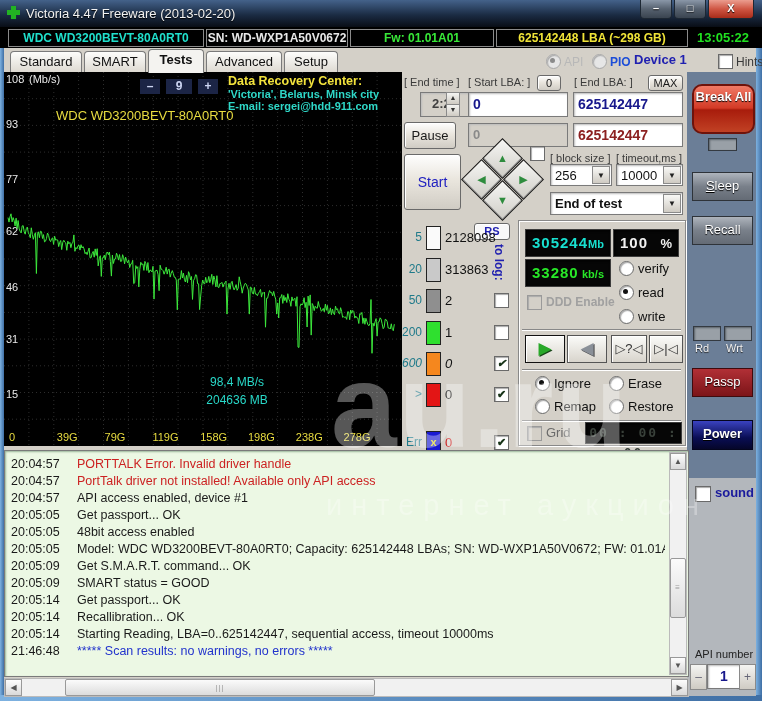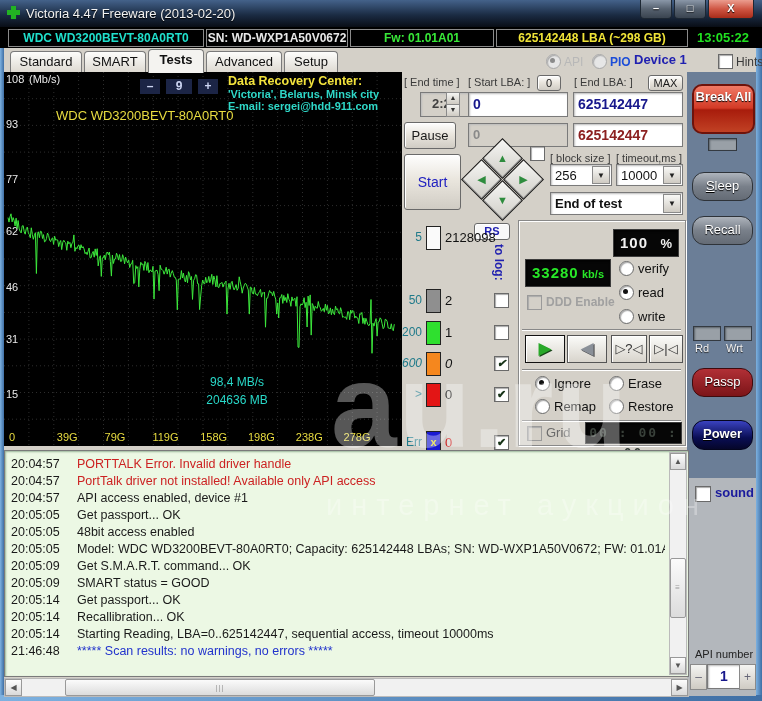--- a/index.html
+++ b/index.html
@@ -79,21 +79,21 @@
   .radlbl{font-size:13px;color:#111;white-space:nowrap}
   .navbtn{background:linear-gradient(#fbfbf9,#d8d4cc);border:1px solid #555;box-shadow:inset 1px 1px 0 #fff;
        text-align:center;font-size:13px;line-height:25px;color:#333;white-space:nowrap}
   .navbtn.play{color:#28a828;font-size:17px;text-shadow:1px 1px 0 #164416;border:1px solid #111}
   .navbtn.back{color:#8a9098;font-size:17px;text-shadow:1px 1px 0 #444}
   .clock{font-family:"DejaVu Sans Mono",monospace;color:#39413a;font-size:13px;font-weight:bold;
        letter-spacing:2px;text-align:center;line-height:20px}
   
   #strip-top{left:687px;top:72px;width:69px;height:406px;background:#6b7e97}
   #strip-bottom{left:687px;top:478px;width:69px;height:218px;background:#b3b7bc}
-  .rbtn{width:59px;height:27px;border-radius:12px;color:#fff;font-size:13px;text-align:center;
+  .rbtn{width:59px;height:27px;border-radius:0;color:#fff;font-size:13px;text-align:center;
         text-shadow:0 1px 1px #000}
   .rbtn.gray{background:linear-gradient(#aeb4bc,#79808a 50%,#646b75);border:1px solid #2e3339;line-height:26px}
   .rbtn.red{background:linear-gradient(#f07a66,#d33a26 48%,#a81c0c 52%,#c14124);border:2px solid #6e130b;
         font-weight:bold;line-height:22px;border-radius:10px}
   .rbtn.darkred{background:linear-gradient(#b13036,#7c1418);border:1px solid #3f0a0d;line-height:25px}
   .rbtn.navy{background:linear-gradient(#3a42c0,#0a0e54 60%,#05062a);border:1px solid #04051e;line-height:26px;font-weight:bold}
   .u-first::first-letter{text-decoration:underline}
   .led{background:#99a0a7;border:1px solid #343a41;box-shadow:inset 1px 1px 2px #5a6168}
   .striplbl{color:#f2f2f2;font-size:11px;text-shadow:0 1px 1px #222}
   
@@ -263,20 +263,25 @@
     <span class="carr">▼</span>
   </div>
 
   <span class="abs b3" style="left:72px;top:151px;width:34px;height:15px;font-size:11px;font-weight:bold;line-height:15px;color:#2020b0;background:#f8f8f8">RS</span>
   <div class="abs" style="left:0;top:146px;width:116px;height:228px">
       <div class="abs" style="left: 0px; top: 8px; width: 116px; height: 24px;">
         <span class="bin-label">5</span>
         <span class="bin-swatch" style="background: rgb(250, 250, 250);"></span>
         <span class="bin-count">2128098</span>
       </div>
+      <div class="abs" style="left: 0px; top: 40px; width: 116px; height: 24px;">
+        <span class="bin-label">20</span>
+        <span class="bin-swatch" style="background: rgb(201, 201, 201);"></span>
+        <span class="bin-count">313863</span>
+      </div>
       <div class="abs" style="left: 0px; top: 71px; width: 116px; height: 24px;">
         <span class="bin-label">50</span>
         <span class="bin-swatch" style="background: rgb(143, 143, 143);"></span>
         <span class="bin-count">2</span>
         <span class="cb bin-cb"></span>
       </div>
       <div class="abs" style="left: 0px; top: 103px; width: 116px; height: 24px;">
         <span class="bin-label">200</span>
         <span class="bin-swatch" style="background: rgb(47, 224, 47);"></span>
         <span class="bin-count">1</span>
@@ -297,20 +302,24 @@
       <div class="abs" style="left: 0px; top: 213px; width: 108px; height: 24px;">
         <span class="bin-label">Err</span>
         <span class="bin-swatch" style="background: rgb(26, 26, 210);">x</span>
         <span class="bin-count red">0</span>
         <span class="cb bin-cb">✔</span>
       </div>
     </div>
   <span class="abs vert-label" style="left:90px;top:172px">to log:</span>
 
   <div class="abs etched" style="left:116px;top:148px;width:166px;height:224px">
+    <div class="abs lcd" style="left:6px;top:8px;width:84px;height:26px">
+      <span class="lcdval cyan">305244</span>
+      <span class="lcdunit cyan">Mb</span>
+    </div>
     <div class="abs lcd" style="left:94px;top:8px;width:64px;height:26px">
       <span class="lcdval wht">100</span>
       <span class="lcdunit wht" style="top:6px;font-size:13px">%</span>
     </div>
     <div class="abs lcd" style="left:6px;top:38px;width:84px;height:26px">
       <span class="lcdval grn">33280</span>
       <span class="lcdunit grn">kb/s</span>
     </div>
     <span class="abs radio" style="left:100px;top:40px"></span>
     <span class="abs radlbl" style="left:119px;top:40px">verify</span>

